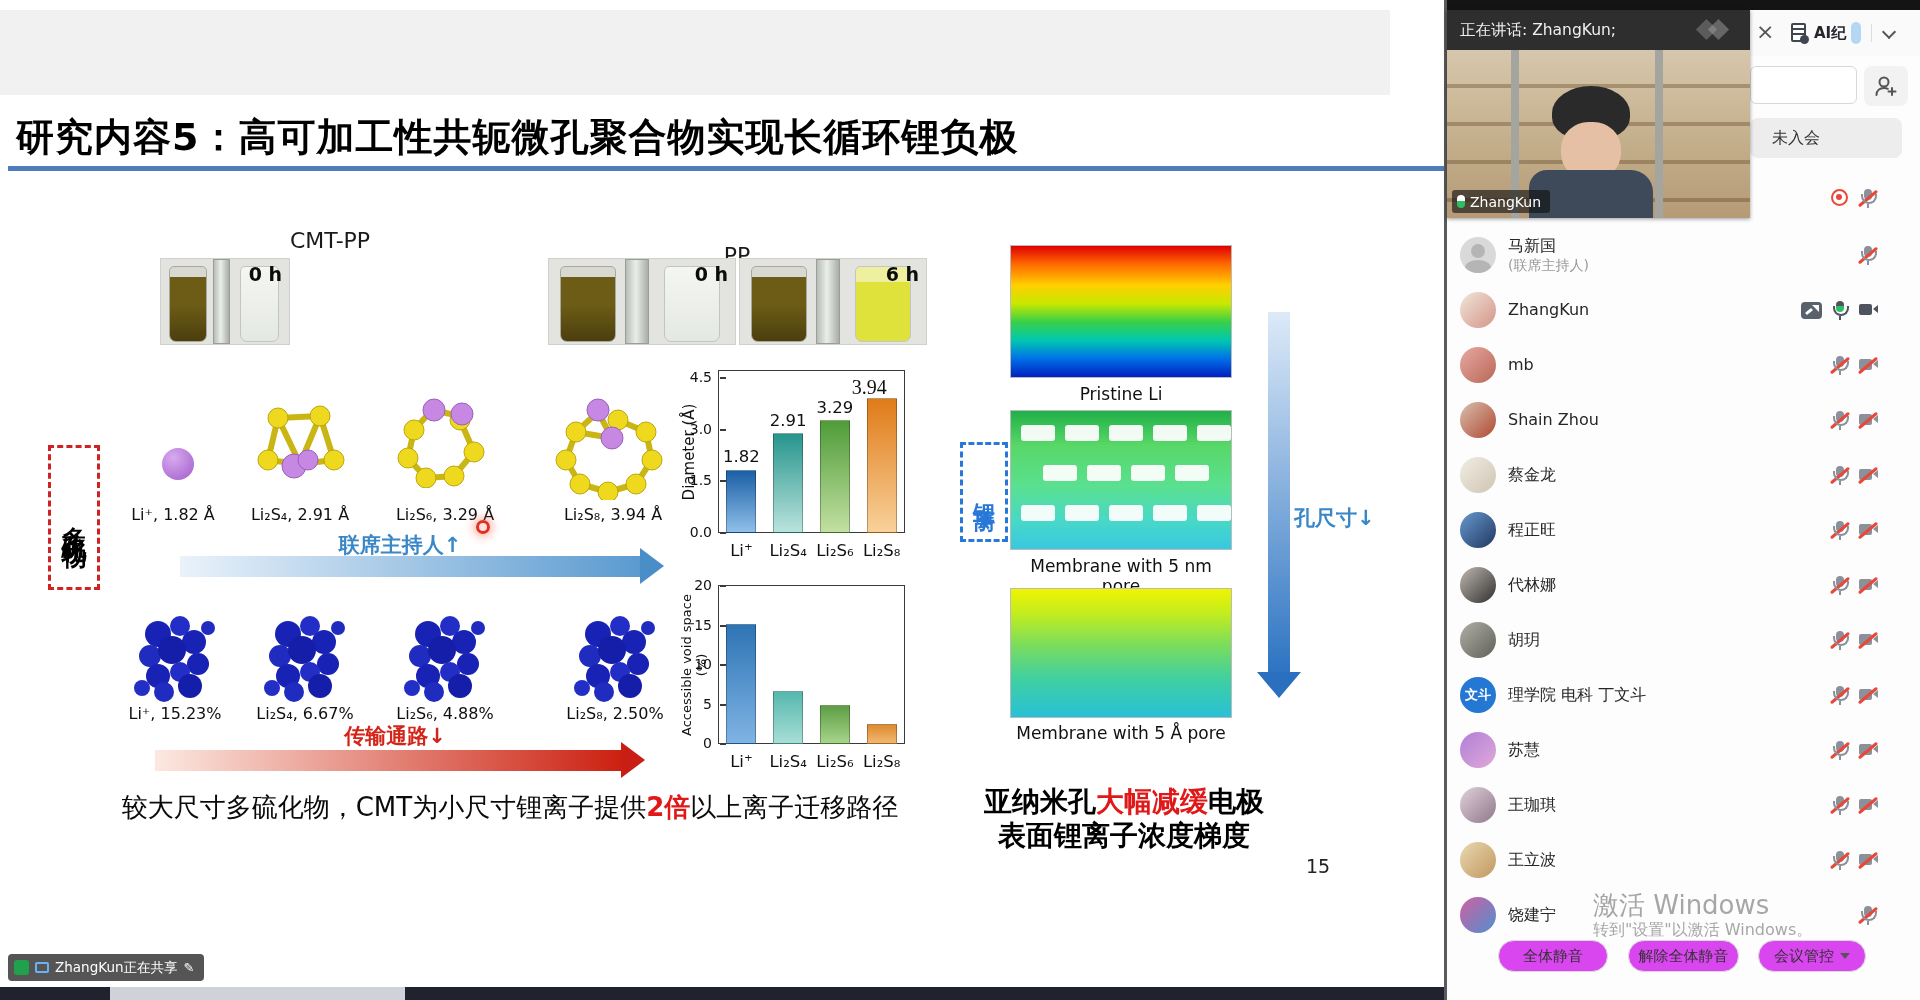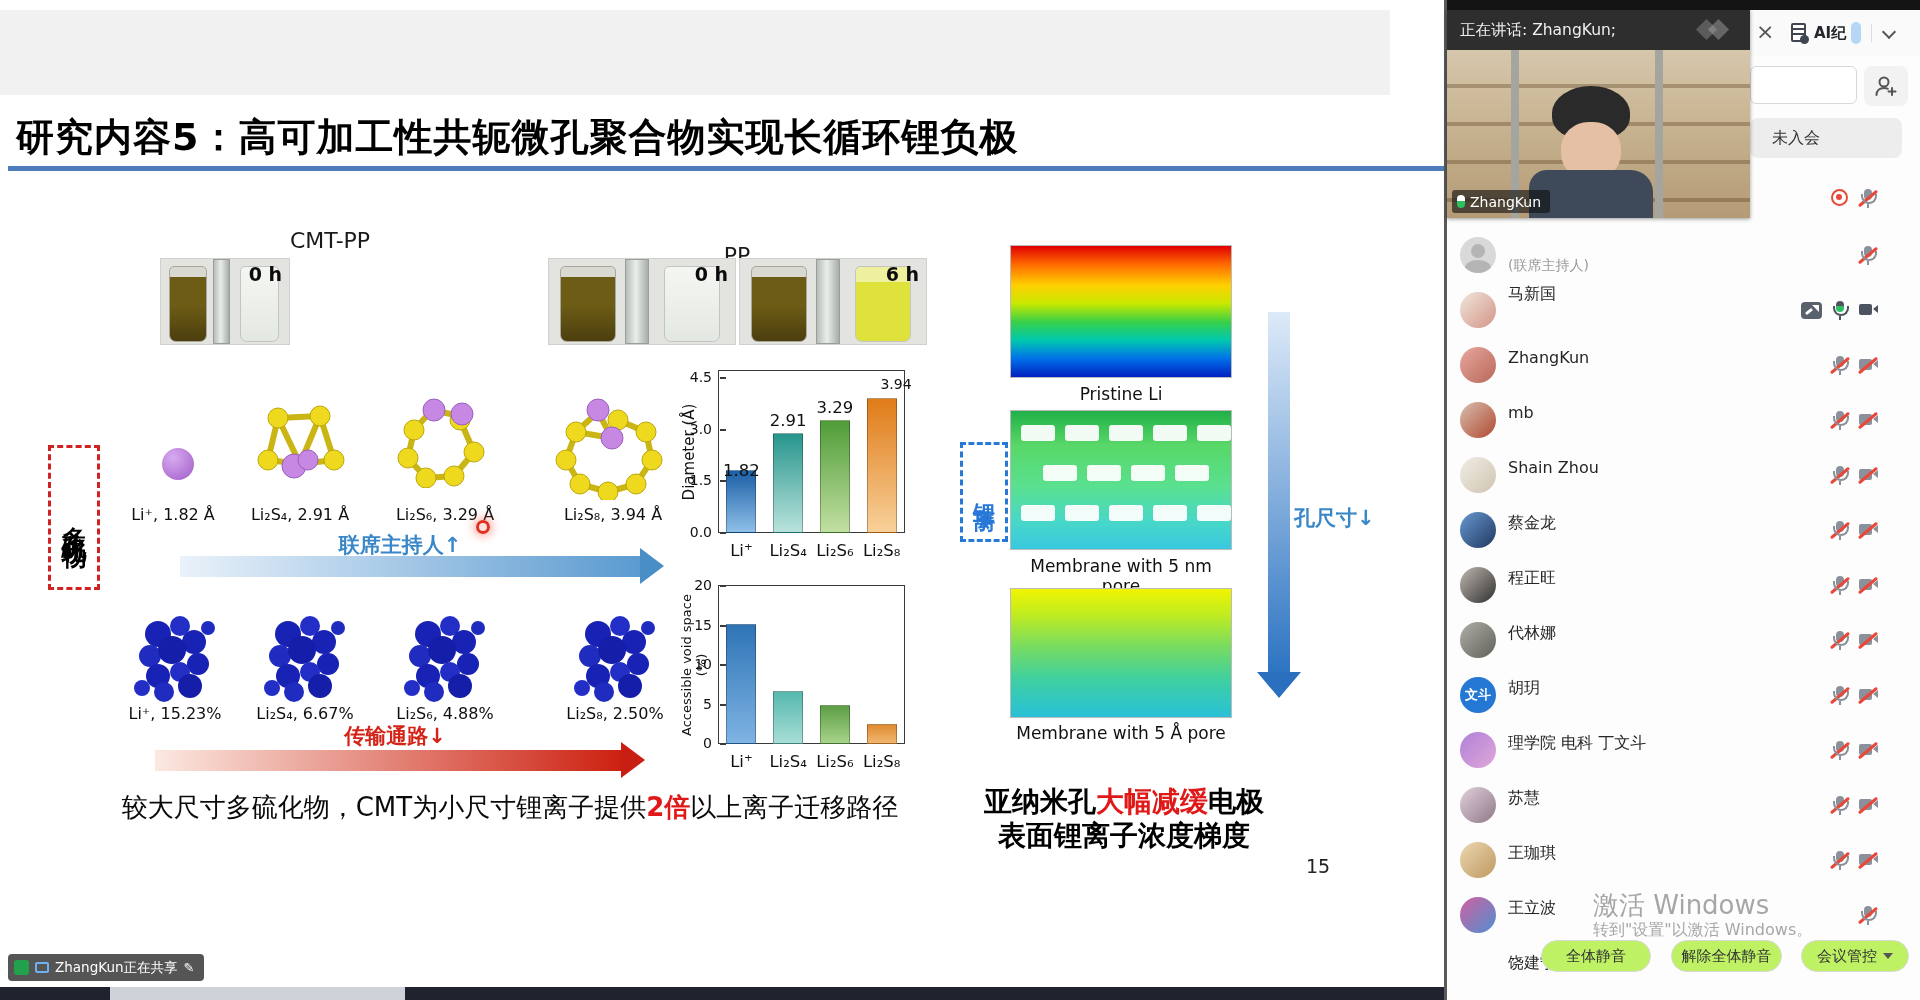--- a/index.html
+++ b/index.html
@@ -62,42 +62,42 @@
   .search-box{left:303px;top:66px;width:107px;height:38px;border:1px solid #d8d8d8;border-radius:6px;background:#fff;outline:none;padding:0 8px;font-size:14px;}
   .add-btn{left:417px;top:66px;width:44px;height:40px;background:#f2f2f2;border-radius:8px;display:flex;align-items:center;justify-content:center;}
   .njoin{left:303px;top:118px;width:152px;height:40px;background:#ededed;border-radius:8px;display:flex;align-items:center;}
   .njoin span{margin-left:22px;font-size:16px;color:#333;}
   .hidden-row-icons{position:absolute;right:42px;top:188px;display:flex;gap:10px;}
   .prow{position:absolute;left:0;width:473px;height:55px;background:transparent;}
   .avatar{position:absolute;left:13px;top:9px;width:36px;height:36px;border-radius:50%;overflow:hidden;background:#d9d9d9;}
   .p-head{position:absolute;left:11px;top:7px;width:14px;height:14px;border-radius:50%;background:#b5b5b5;}
   .p-body{position:absolute;left:5px;top:23px;width:26px;height:16px;border-radius:50% 50% 0 0;background:#b5b5b5;}
   .av-text{width:100%;height:100%;display:flex;align-items:center;justify-content:center;color:#fff;font-size:13px;font-weight:600;}
-  .pname{position:absolute;left:61px;top:17px;font-size:16px;color:#262626;max-width:270px;white-space:nowrap;overflow:hidden;margin-top:48px;}
+  .pname{position:absolute;left:61px;top:17px;font-size:16px;color:#262626;max-width:270px;white-space:nowrap;overflow:hidden;}
   .pname.with-sub{top:8px;}
   .psub{position:absolute;left:61px;top:29px;font-size:14px;color:#9a9a9a;}
   .row-icons{position:absolute;right:42px;top:17px;display:flex;gap:8px;align-items:center;}
 
   .ic{position:relative;display:inline-block;width:20px;height:20px;--c:#8a919b;flex:0 0 auto;}
   .ic.on{--c:#4d545f;}
   .ic-mic{background-image:linear-gradient(var(--c),var(--c));background-repeat:no-repeat;background-size:2px 4px;background-position:9px 16px;}
   .ic-mic::before{content:"";position:absolute;left:6px;top:1px;width:8px;height:11px;border-radius:4px;background:var(--c);}
   .ic-mic::after{content:"";position:absolute;left:3px;top:6px;width:12px;height:8px;border:2px solid var(--c);border-top:none;border-radius:0 0 8px 8px;}
   .ic-mic.on::before{background:linear-gradient(180deg,var(--c) 42%,#2ebf63 42%);}
   .ic-cam::before{content:"";position:absolute;left:1px;top:4px;width:13px;height:11px;border-radius:2px;background:var(--c);}
   .ic-cam::after{content:"";position:absolute;right:0;top:5px;width:0;height:0;border-top:4.5px solid transparent;border-bottom:4.5px solid transparent;border-right:5px solid var(--c);}
   .slash{position:absolute;left:-2px;top:9px;width:24px;height:3px;background:#e8483a;transform:rotate(-40deg);border-radius:2px;}
   .ic-share{width:21px;height:17px;margin-top:1px;background:#59616c;border-radius:4px;}
   .ic-share::before{content:"";position:absolute;left:4px;top:8px;width:8px;height:3px;border-radius:1px;background:#fff;transform:rotate(-38deg);}
   .ic-share::after{content:"";position:absolute;right:3px;top:3px;width:0;height:0;border-bottom:7px solid transparent;border-right:7px solid #fff;}
   .ic-rec{width:17px;height:17px;margin-top:1px;border:2.5px solid #e8483a;border-radius:50%;background:#fff;}
   .ic-rec::before{content:"";position:absolute;left:3px;top:3px;width:6px;height:6px;border-radius:50%;background:#e8483a;}
 
-  .footer-btn{position:absolute;top:940px;height:32px;background:#bef264;border:1px solid #d9d9d9;border-radius:16px;
-              font-size:15px;color:#333;display:flex;align-items:center;justify-content:center;gap:6px;margin-left:43px;}
+  .footer-btn{position:absolute;top:940px;height:32px;background:#d946ef;border:1px solid #d9d9d9;border-radius:16px;
+              font-size:15px;color:#333;display:flex;align-items:center;justify-content:center;gap:6px;}
   .caret{width:0;height:0;border-left:5px solid transparent;border-right:5px solid transparent;border-top:6px solid #555;}
   .wm1{left:146px;top:888px;font-size:26px;color:rgba(150,150,150,.85);}
   .wm2{left:146px;top:920px;font-size:16px;color:rgba(150,150,150,.85);}
 
   
   .vwin{left:0;top:10px;width:303px;height:208px;z-index:6;box-shadow:0 1px 4px rgba(0,0,0,.4);}
   .vhead{position:absolute;left:0;top:0;width:303px;height:40px;background:#2e2e2e;color:#efefef;font-size:15.5px;line-height:40px;padding-left:13px;}
   .vlogo1,.vlogo2{position:absolute;top:12px;width:15px;height:15px;transform:rotate(45deg);}
   .vlogo1{right:36px;background:rgba(130,130,130,.55);}
   .vlogo2{right:24px;background:rgba(170,170,170,.45);}
@@ -541,30 +541,30 @@
 <div class="abs cframe" style="left: 718px; top: 370px; width: 187px; height: 163px;"></div>
     <div class="abs ctext" style="left: 672px; top: 524px; width: 40px; text-align: right; font-size: 14px;">0.0</div>
     <div class="abs" style="left: 719.5px; top: 532px; width: 6px; height: 2px; background: rgb(58, 58, 58);"></div>
     <div class="abs ctext" style="left: 672px; top: 472.43px; width: 40px; text-align: right; font-size: 14px;">1.5</div>
     <div class="abs" style="left: 719.5px; top: 480.43px; width: 6px; height: 2px; background: rgb(58, 58, 58);"></div>
     <div class="abs ctext" style="left: 672px; top: 420.86px; width: 40px; text-align: right; font-size: 14px;">3.0</div>
     <div class="abs" style="left: 719.5px; top: 428.86px; width: 6px; height: 2px; background: rgb(58, 58, 58);"></div>
     <div class="abs ctext" style="left: 672px; top: 369.29px; width: 40px; text-align: right; font-size: 14px;">4.5</div>
     <div class="abs" style="left: 719.5px; top: 377.29px; width: 6px; height: 2px; background: rgb(58, 58, 58);"></div>
     <div class="abs" style="left: 726.375px; top: 470.428px; width: 30px; height: 62.5716px; background: linear-gradient(rgb(27, 95, 166), rgb(143, 192, 232)); border: 1px solid rgba(0, 0, 0, 0.28);"></div>
-    <div class="abs ctext" style="left: 711.375px; top: 461px; width: 60px; text-align: center; font-size: 16.5px;">1.82</div>
+    <div class="abs ctext" style="left: 711.375px; top: 447px; width: 60px; text-align: center; font-size: 16.5px;">1.82</div>
     <div class="abs ctext" style="left: 706.375px; top: 541px; width: 70px; text-align: center; font-size: 16.5px;">Li⁺</div>
     <div class="abs" style="left: 773.125px; top: 432.954px; width: 30px; height: 100.046px; background: linear-gradient(rgb(39, 149, 141), rgb(185, 227, 220)); border: 1px solid rgba(0, 0, 0, 0.28);"></div>
     <div class="abs ctext" style="left: 758.125px; top: 410.954px; width: 60px; text-align: center; font-size: 16.5px;">2.91</div>
     <div class="abs ctext" style="left: 753.125px; top: 541px; width: 70px; text-align: center; font-size: 16.5px;">Li₂S₄</div>
     <div class="abs" style="left: 819.875px; top: 419.89px; width: 30px; height: 113.11px; background: linear-gradient(rgb(79, 156, 56), rgb(194, 224, 162)); border: 1px solid rgba(0, 0, 0, 0.28);"></div>
     <div class="abs ctext" style="left: 804.875px; top: 397.89px; width: 60px; text-align: center; font-size: 16.5px;">3.29</div>
     <div class="abs ctext" style="left: 799.875px; top: 541px; width: 70px; text-align: center; font-size: 16.5px;">Li₂S₆</div>
     <div class="abs" style="left: 866.625px; top: 397.543px; width: 30px; height: 135.457px; background: linear-gradient(rgb(224, 123, 24), rgb(248, 209, 154)); border: 1px solid rgba(0, 0, 0, 0.28);"></div>
-    <div class="abs ctext" style="left: 851.625px; top: 375.543px; width: 60px; text-align: right; font-size: 14px;">3.94</div>
+    <div class="abs ctext" style="left: 851.625px; top: 375.543px; width: 60px; text-align: left; font-size: 20px; font-family: Liberation Serif, serif;">3.94</div>
     <div class="abs ctext" style="left: 846.625px; top: 541px; width: 70px; text-align: center; font-size: 16.5px;">Li₂S₈</div>
     <div class="abs ctext" style="left: 607.5px; top: 441.5px; width: 163px; height: 20px; text-align: center; font-size: 15px; transform: rotate(-90deg);">Diameter (Å)</div>
     <div class="abs cframe" style="left: 718px; top: 585px; width: 187px; height: 159px;"></div>
     <div class="abs ctext" style="left: 672px; top: 735px; width: 40px; text-align: right; font-size: 14px;">0</div>
     <div class="abs" style="left: 719.5px; top: 743px; width: 6px; height: 2px; background: rgb(58, 58, 58);"></div>
     <div class="abs ctext" style="left: 672px; top: 695.5px; width: 40px; text-align: right; font-size: 14px;">5</div>
     <div class="abs" style="left: 719.5px; top: 703.5px; width: 6px; height: 2px; background: rgb(58, 58, 58);"></div>
     <div class="abs ctext" style="left: 672px; top: 656px; width: 40px; text-align: right; font-size: 14px;">10</div>
     <div class="abs" style="left: 719.5px; top: 664px; width: 6px; height: 2px; background: rgb(58, 58, 58);"></div>
     <div class="abs ctext" style="left: 672px; top: 616.5px; width: 40px; text-align: right; font-size: 14px;">15</div>

